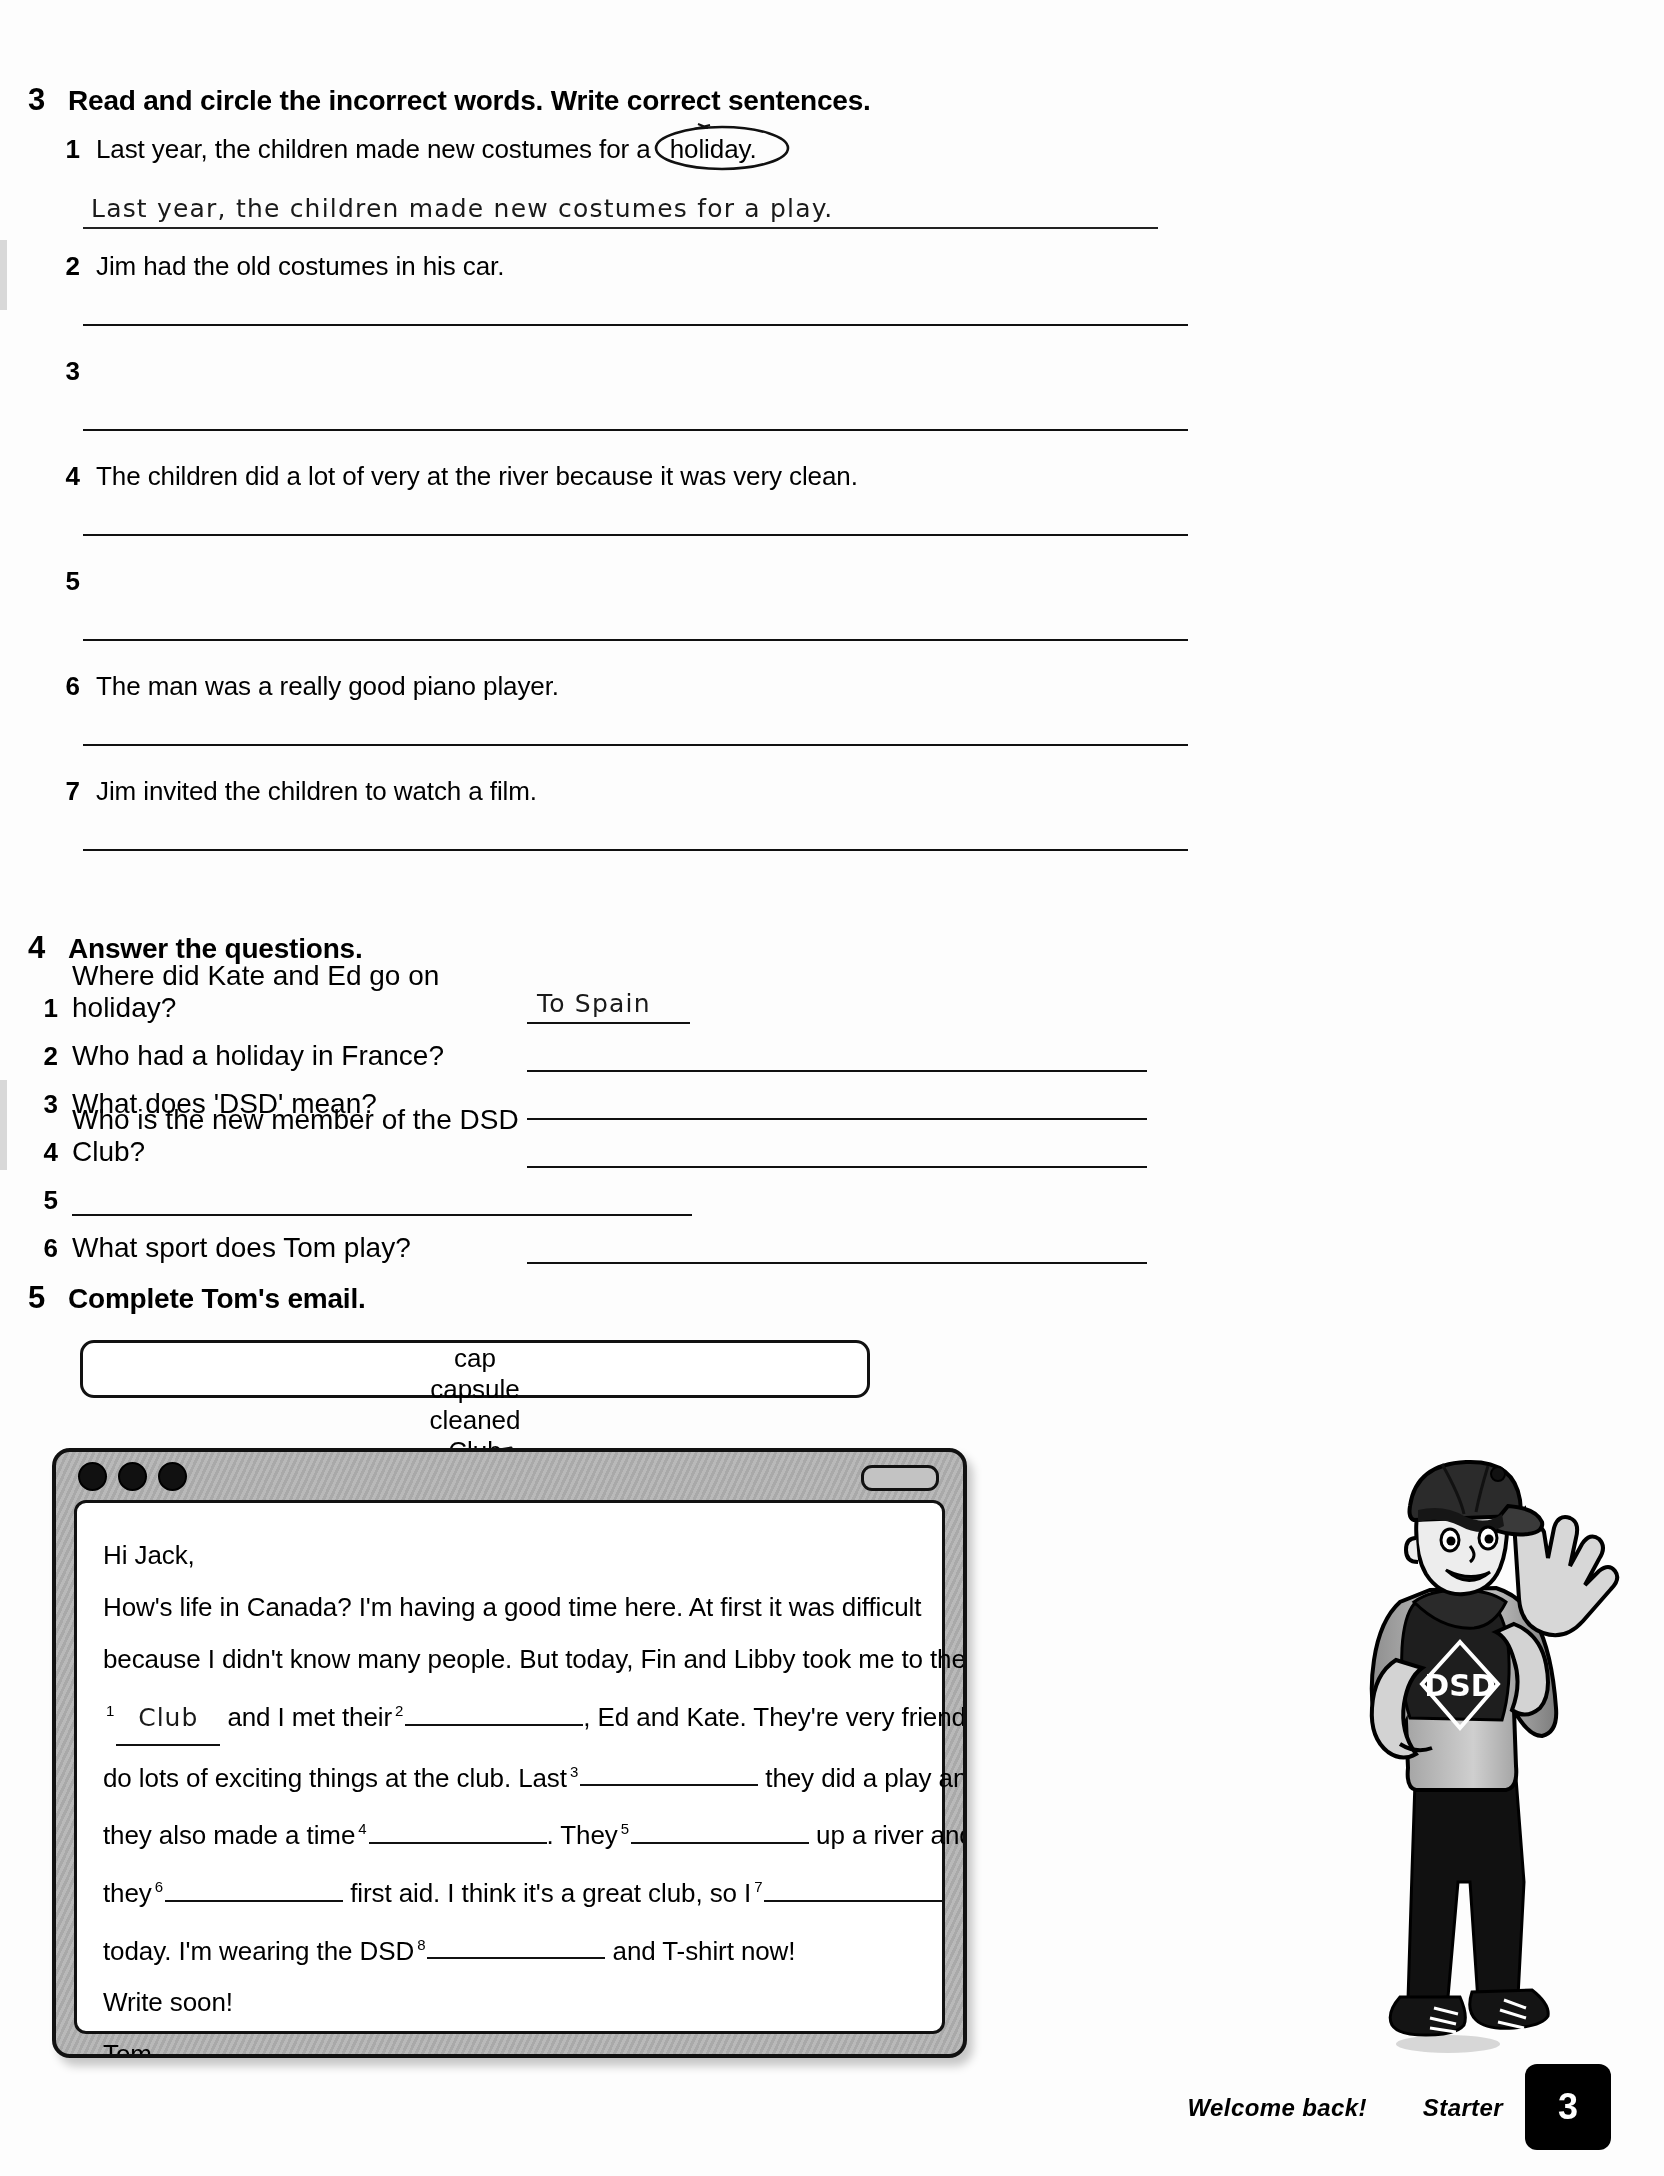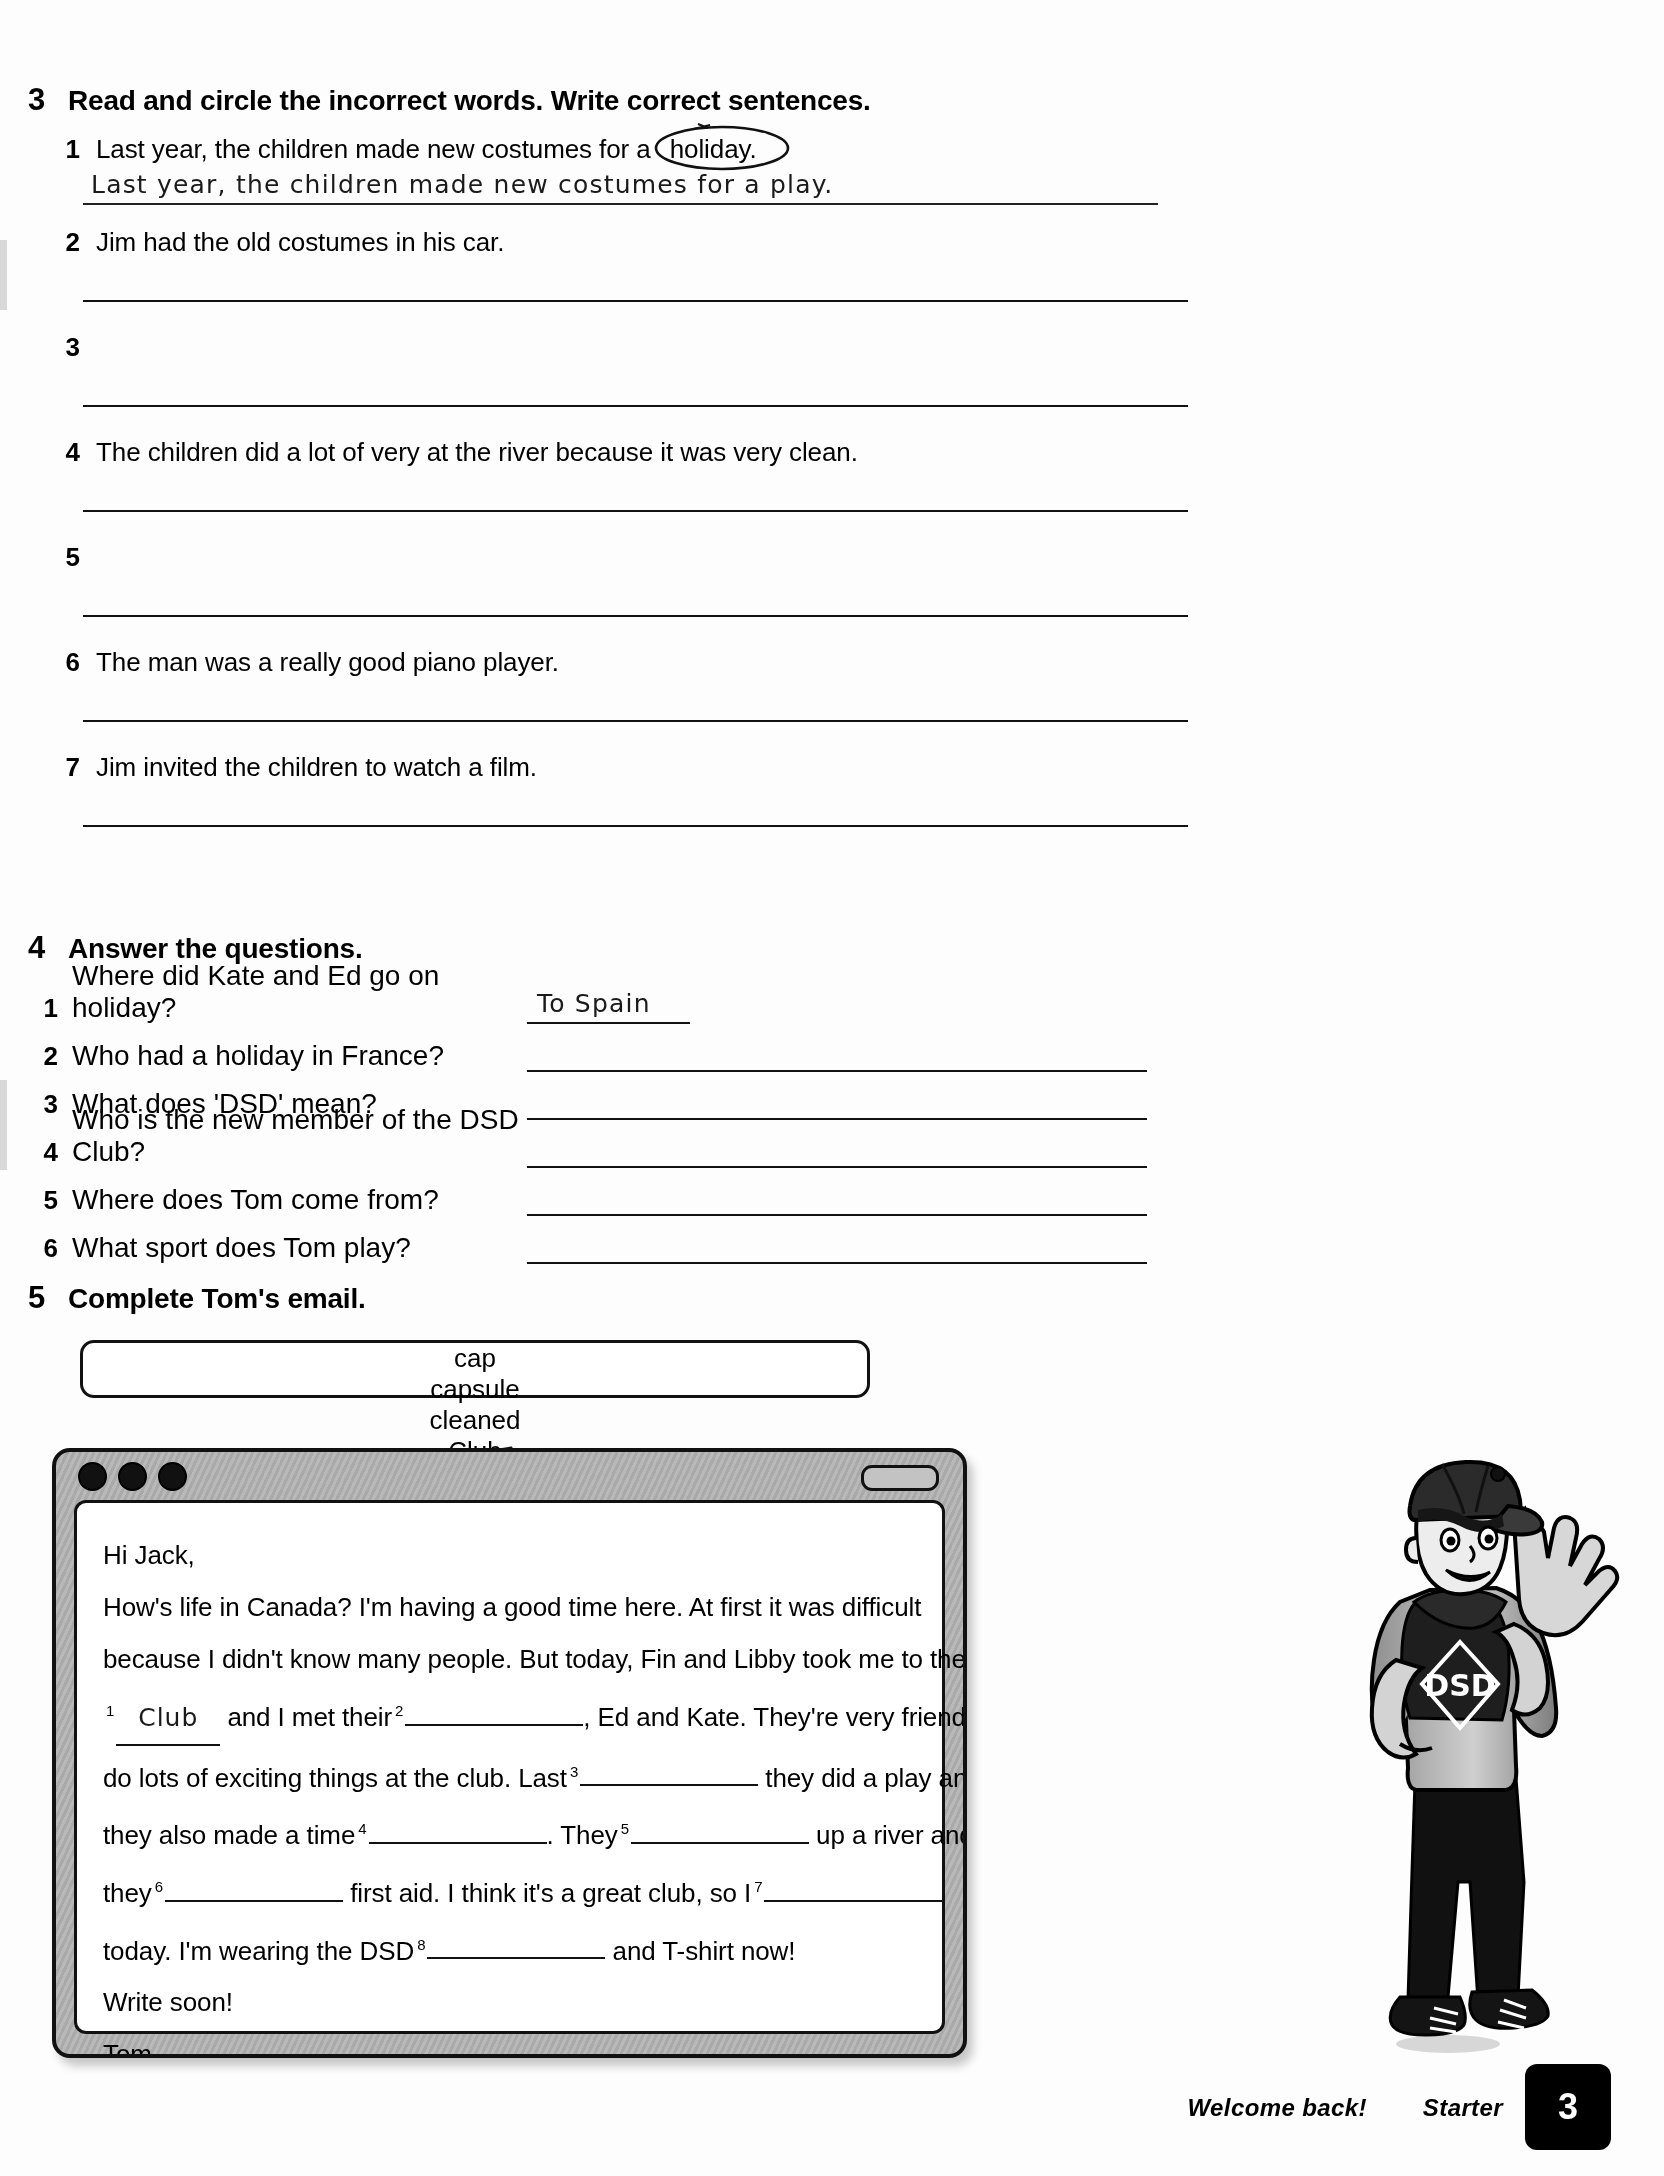--- a/index.html
+++ b/index.html
@@ -315,21 +315,21 @@
       <div class="q-block">
         <div class="item-row sent" style="margin-top:8px;">
           <span class="item-num">1</span>
           <span class="item-text">
             <span>Last year, the children made new costumes for a </span><span style="position:relative;display:inline-block;padding:2px 12px;"><span>holiday.</span><svg width="140" height="50" viewBox="0 0 140 50" style="position:absolute;left:-6px;top:-9px;pointer-events:none">
                   <ellipse cx="70" cy="25" rx="66" ry="21" fill="none" stroke="#111" stroke-width="2.6"></ellipse>
                   <path d="M42 6 L58 2 M56 5 L46 1" stroke="#111" stroke-width="2" fill="none"></path>
                 </svg></span>
           </span>
         </div>
-        <div class="answer-line" style="margin-top:0;">
+        <div class="answer-line" style="margin-top:24px;">
           <span class="hand handwrite">Last year, the children made new costumes for a play.</span>
           <span class="ul"></span>
         </div>
       </div>
 
       <div class="q-block">
         <div class="item-row sent" style="margin-top:22px;">
           <span class="item-num">2</span>
           <span class="item-text">Jim had the old costumes in his car.</span>
         </div>
@@ -416,21 +416,20 @@
         <span class="qnum">4</span>
         <span class="qtext">Who is the new member of the DSD Club?</span>
         <span class="qline">
           <span class="hand handwrite"></span>
           <span class="ul"></span>
         </span>
       </div>
 
       <div class="qrow">
         <span class="qnum">5</span>
-        <span class="qtext">Where does Tom come from?</span>
         <span class="qline">
           <span class="hand handwrite"></span>
           <span class="ul"></span>
         </span>
       </div>
 
       <div class="qrow">
         <span class="qnum">6</span>
         <span class="qtext">What sport does Tom play?</span>
         <span class="qline">

